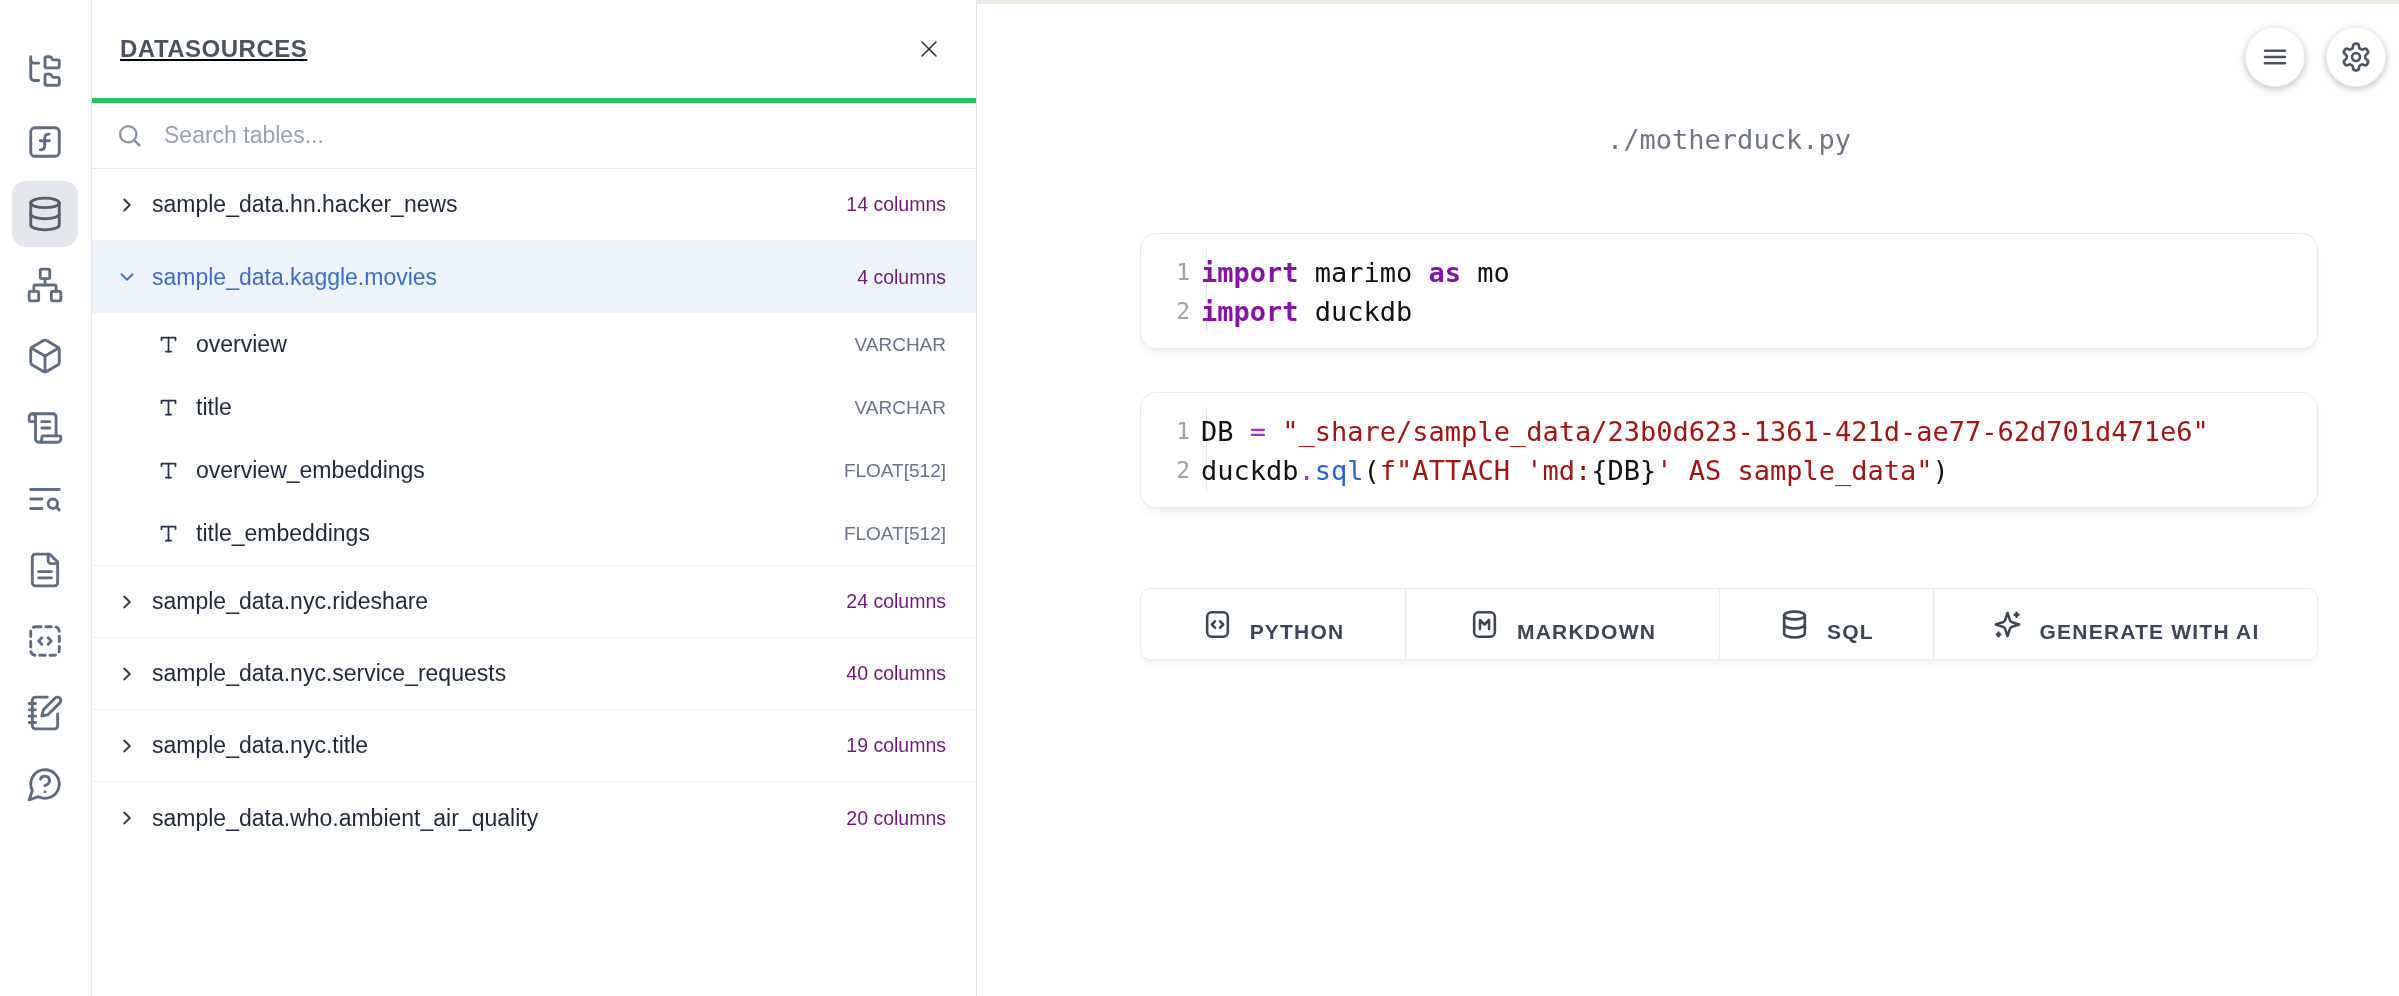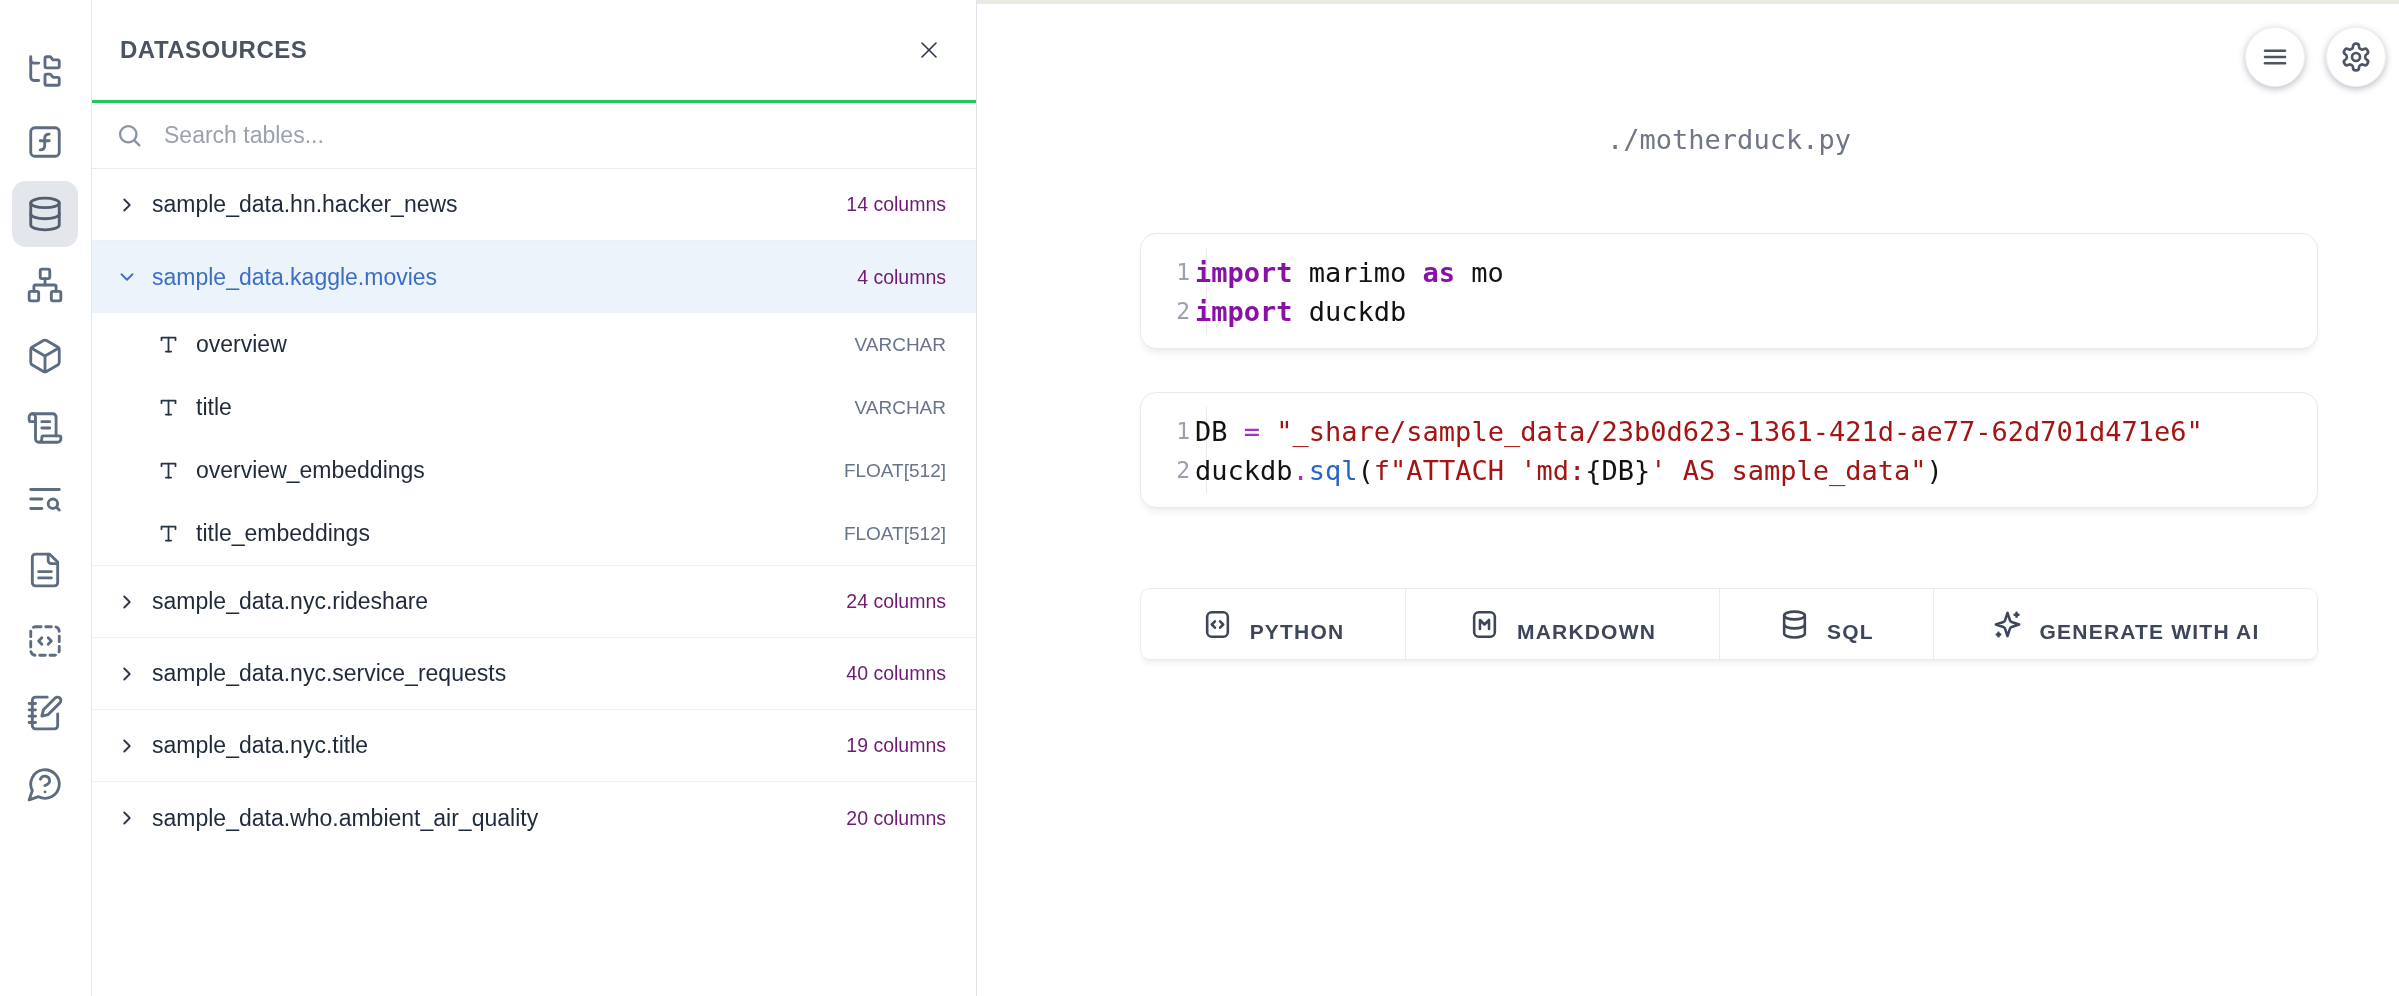--- a/index.html
+++ b/index.html
@@ -16,22 +16,22 @@
   .rail-icon { position:absolute; left:12px; width:66px; height:66px; border-radius:14px;
     display:flex; align-items:center; justify-content:center; cursor:pointer; color:#5d6c80; }
   .rail-icon svg { width:38px; height:38px; stroke:#5d6c80; fill:none;
     stroke-width:1.8; stroke-linecap:round; stroke-linejoin:round; }
   .rail-icon.active { background:#e3e6ea; }
   .rail-icon.active svg { stroke:#535f70; }
 
   
   .panel { position:absolute; left:92px; top:0; width:885px; height:996px; background:#fff;
     border-right:1px solid #dfe3e8; }
-  .panel-header { height:103px; border-bottom:3px solid #22c55e; display:flex;
-    align-items:center; padding:0 30px 0 28px; }
+  .panel-header { height:103px; border-bottom:5px solid #22c55e; display:flex;
+    align-items:center; padding:0 30px 0 28px;text-decoration:underline; }
   .panel-title { font-size:24px; font-weight:bold; letter-spacing:.5px; color:#4a5460; }
   .close-btn { margin-left:auto; width:34px; height:34px; display:flex; align-items:center;
     justify-content:center; cursor:pointer; background:none; border:none; }
   .close-btn svg { width:24px; height:24px; stroke:#2e3848; stroke-width:1.6; fill:none; stroke-linecap:round; }
 
   .search-row { height:66px; border-bottom:1px solid #e8eaee; display:flex; align-items:center;
     padding:0 28px 0 24px; }
   .search-row svg { width:28px; height:28px; stroke:#8a93a3; stroke-width:2; fill:none; stroke-linecap:round; flex:0 0 auto; }
   .search-input { border:none; outline:none; margin-left:20px; flex:1; font-size:23px; color:#333;
     font-family:"Liberation Sans", sans-serif; background:transparent; }
@@ -68,21 +68,21 @@
     font-family:"DejaVu Sans Mono", monospace; font-size:27px; color:#707684; }
 
   .code-cell { position:absolute; left:162px; width:1178px; height:116px; background:#fff;
     border:1.5px solid #e7e9ec; border-radius:16px;
     box-shadow:0 6px 8px -4px rgba(30,40,60,.12); }
   #cell-1 { top:233px; }
   #cell-2 { top:392px; }
   .gutter { position:absolute; left:0; top:14px; bottom:14px; width:66px;
     border-right:1px solid #e8eaee; padding:5px 16px 0 0; text-align:right; }
   .gutter div { font-family:"DejaVu Sans Mono", monospace; font-size:23px; line-height:39px; color:#9aa1ac; }
-  .codecol { position:absolute; left:54px; right:10px; top:19px; }
+  .codecol { position:absolute; left:60px; right:10px; top:19px; }
   .code-line { font-family:"DejaVu Sans Mono", monospace; font-size:27px; line-height:39px;
     white-space:pre; color:#121212; }
   .tok-kw { color:#8912a6; font-weight:bold; }
   .tok-op { color:#a235c8; }
   .tok-str { color:#a31515; }
   .tok-prop { color:#2563d0; }
   .tok-plain { color:#121212; }
 
   .add-group { position:absolute; left:162px; top:588px; width:1178px; height:72px; background:#fff;
     border:1px solid #e8ebef; border-radius:10px; box-shadow:0 5px 6px -3px rgba(30,40,60,.1);

